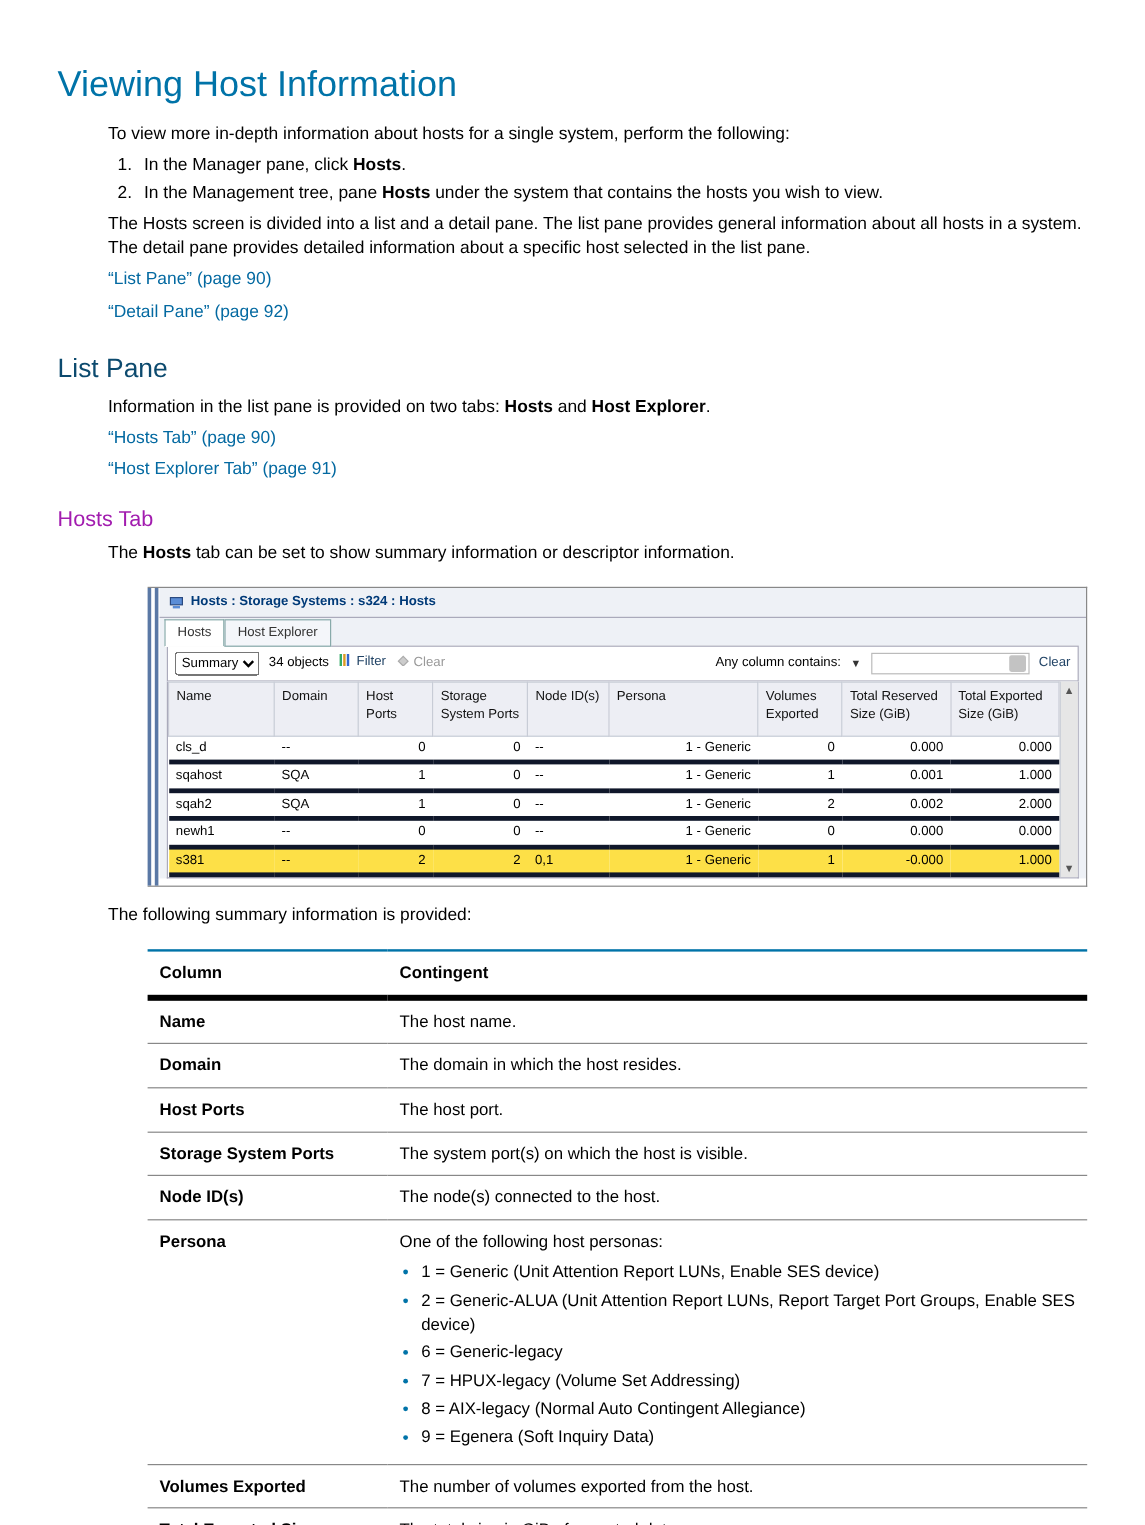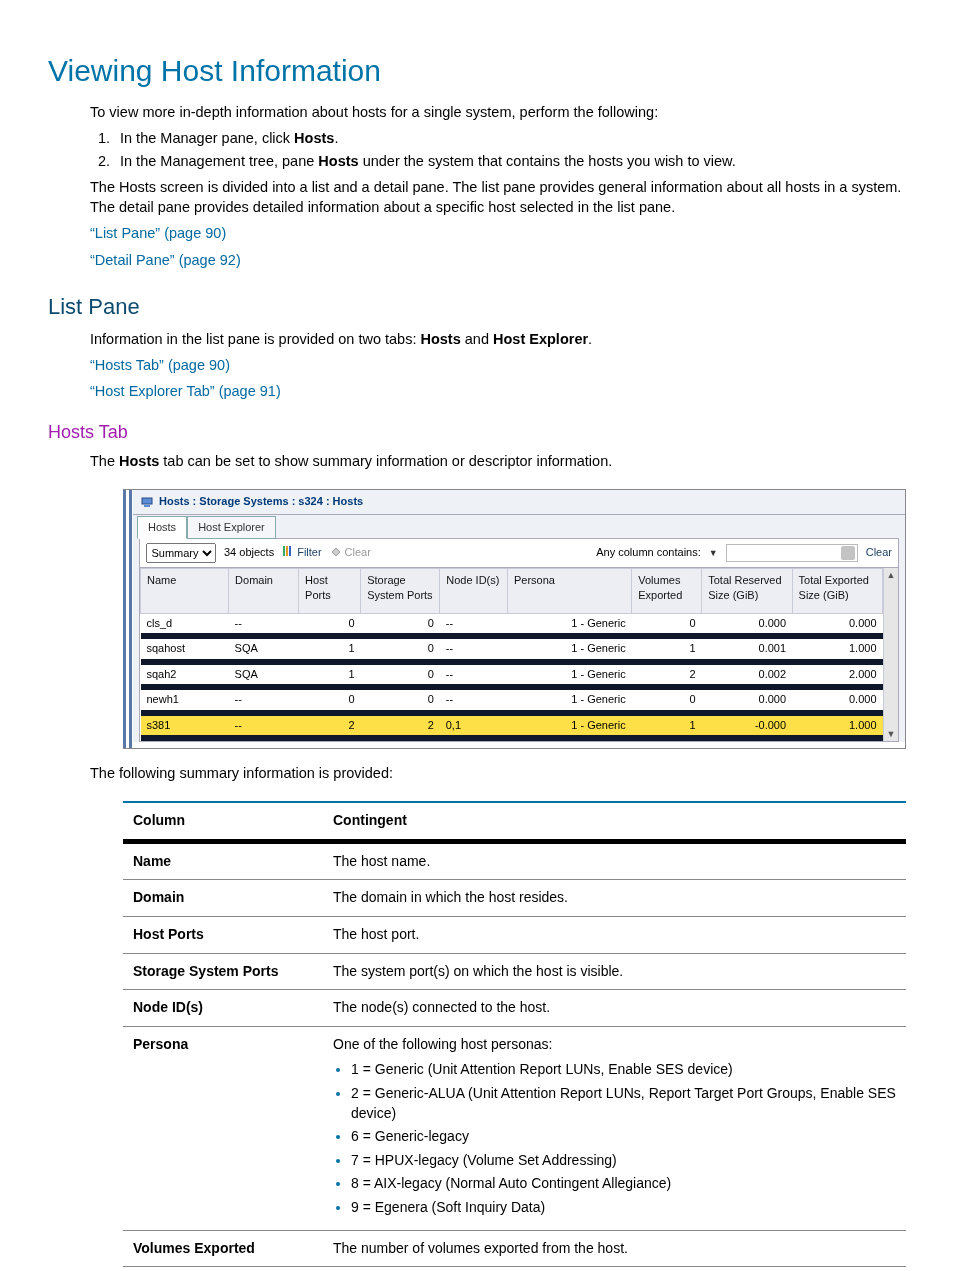--- a/index.html
+++ b/index.html
@@ -152,21 +152,21 @@
     padding: 4px 6px;
     border: 1px solid #c8ccd6;
     background: #edeef4;
     font-weight: normal;
     color: #111;
     vertical-align: top;
     height: 36px;
   }
   table.grid tbody td {
     padding: 2px 6px;
-    border-bottom: 6px solid #0f172a;
+    border-bottom: 4px solid #0f172a;
     white-space: nowrap;
     margin-top: 28px;
   }
   table.grid tbody tr.sel td {
     background: #fde047;
   }
   td.num { text-align: right; }
   .scrollcol {
     width: 14px;
     background: #e6e6e6;

